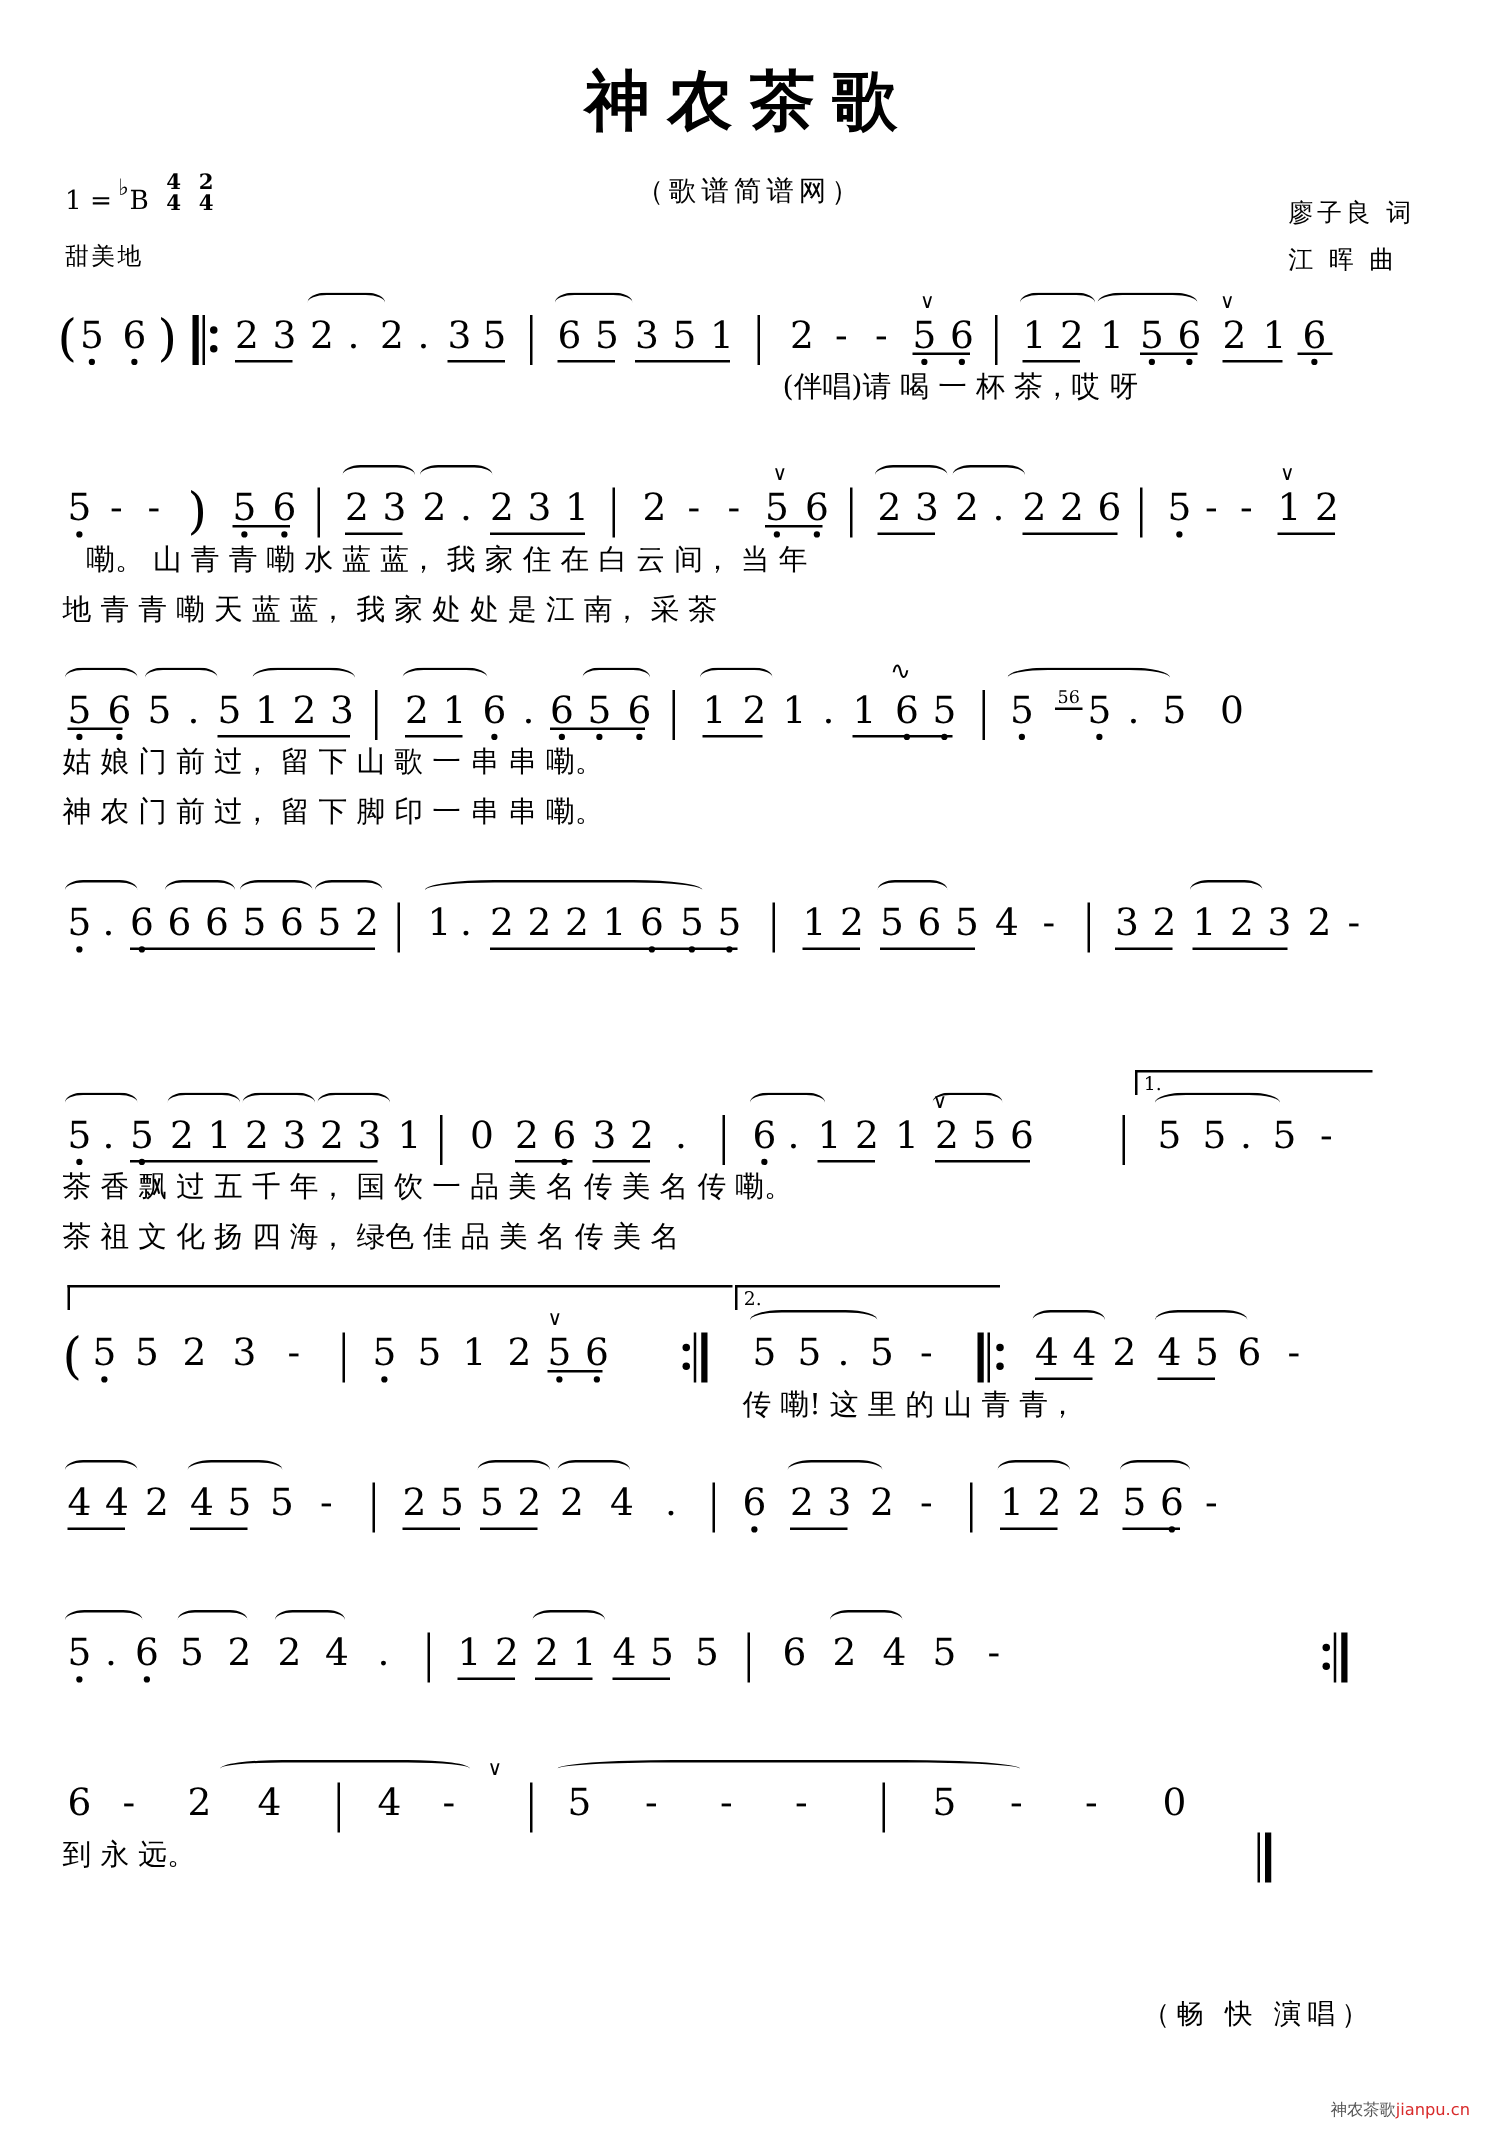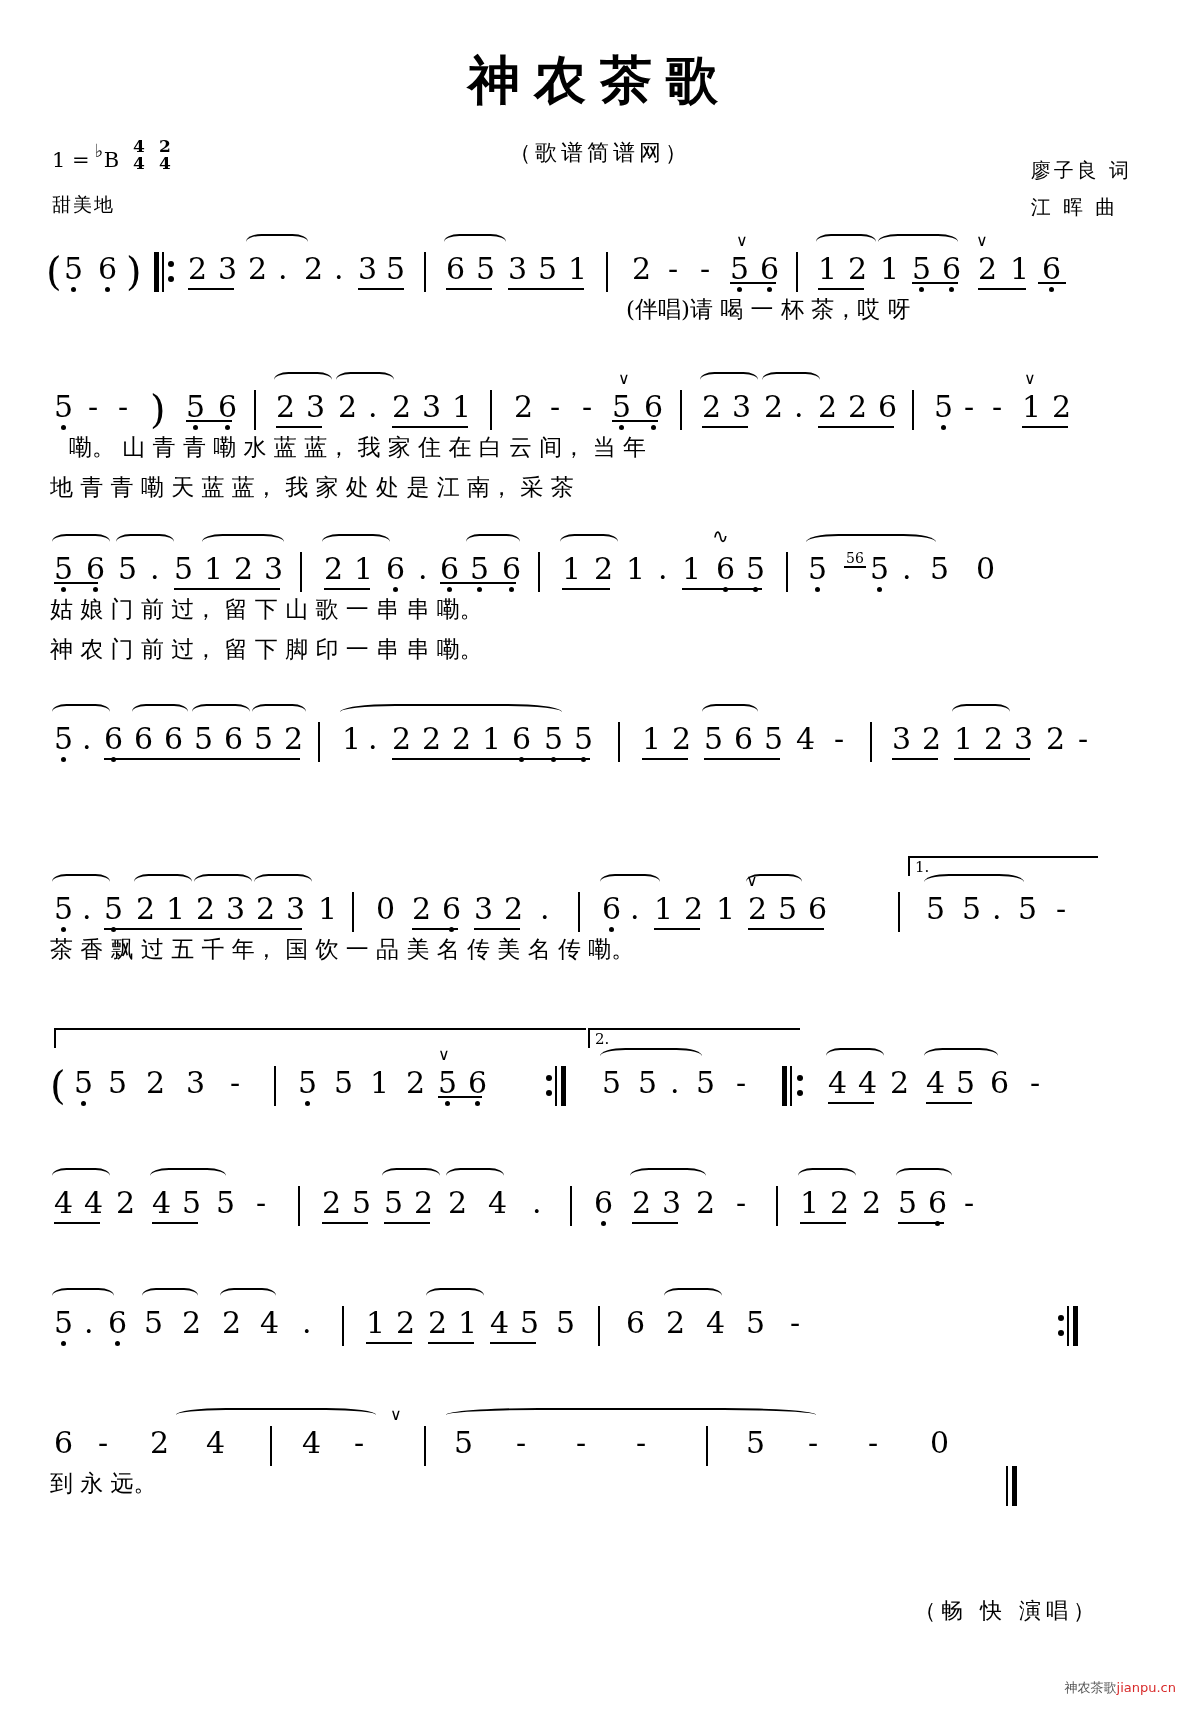--- a/index.html
+++ b/index.html
@@ -492,20 +492,23 @@
       <span class="n" style="left:880px;">5</span>
       <span class="n" style="left:916px;">5</span>
       <span class="n" style="left:946px;">.</span>
       <span class="n" style="left:972px;">5</span>
       <span class="n" style="left:1010px;">-</span>
       <span class="slur" style="left:878px; bottom:44px; width:100px;"></span>
     </div>
     <div class="lyricrow">
       <span style="left:4px;">茶 香 飘 过 五 千 年， 国 饮 一 品 美 名 传 美 名 传 嘞。</span>
     </div>
+    <div class="lyricrow">
+      <span style="left:4px;">茶 祖 文 化 扬 四 海， 绿色 佳 品 美 名 传 美 名</span>
+    </div>
   </div>
 
   <div class="system" style="top:1046px;">
     <div class="volta" style="left:8px; top:-18px; width:530px;"></div>
     <div class="volta" style="left:542px; top:-18px; width:210px;">
       <span class="lbl">2.</span>
     </div>
     <div class="notes">
       <span class="paren" style="left:4px;">(</span>
       <span class="n" style="left:28px;">5</span>
@@ -554,20 +557,23 @@
       <span class="n" style="left:812px;">4</span>
       <span class="beam" style="left:782px; bottom:4px; width:46px;"></span>
       <span class="n" style="left:844px;">2</span>
       <span class="n" style="left:880px;">4</span>
       <span class="n" style="left:910px;">5</span>
       <span class="beam" style="left:880px; bottom:4px; width:46px;"></span>
       <span class="n" style="left:944px;">6</span>
       <span class="n" style="left:984px;">-</span>
       <span class="slur" style="left:780px; bottom:44px; width:58px;"></span>
       <span class="slur" style="left:878px; bottom:44px; width:74px;"></span>
+    </div>
+    <div class="lyricrow">
+      <span style="left:548px;">传 嘞! 这 里 的 山 青 青，</span>
     </div>
   </div>
 
   <div class="system" style="top:1166px;">
     <div class="notes">
       <span class="n" style="left:8px;">4</span>
       <span class="n" style="left:38px;">4</span>
       <span class="beam" style="left:8px; bottom:4px; width:46px;"></span>
       <span class="n" style="left:70px;">2</span>
       <span class="n" style="left:106px;">4</span>

